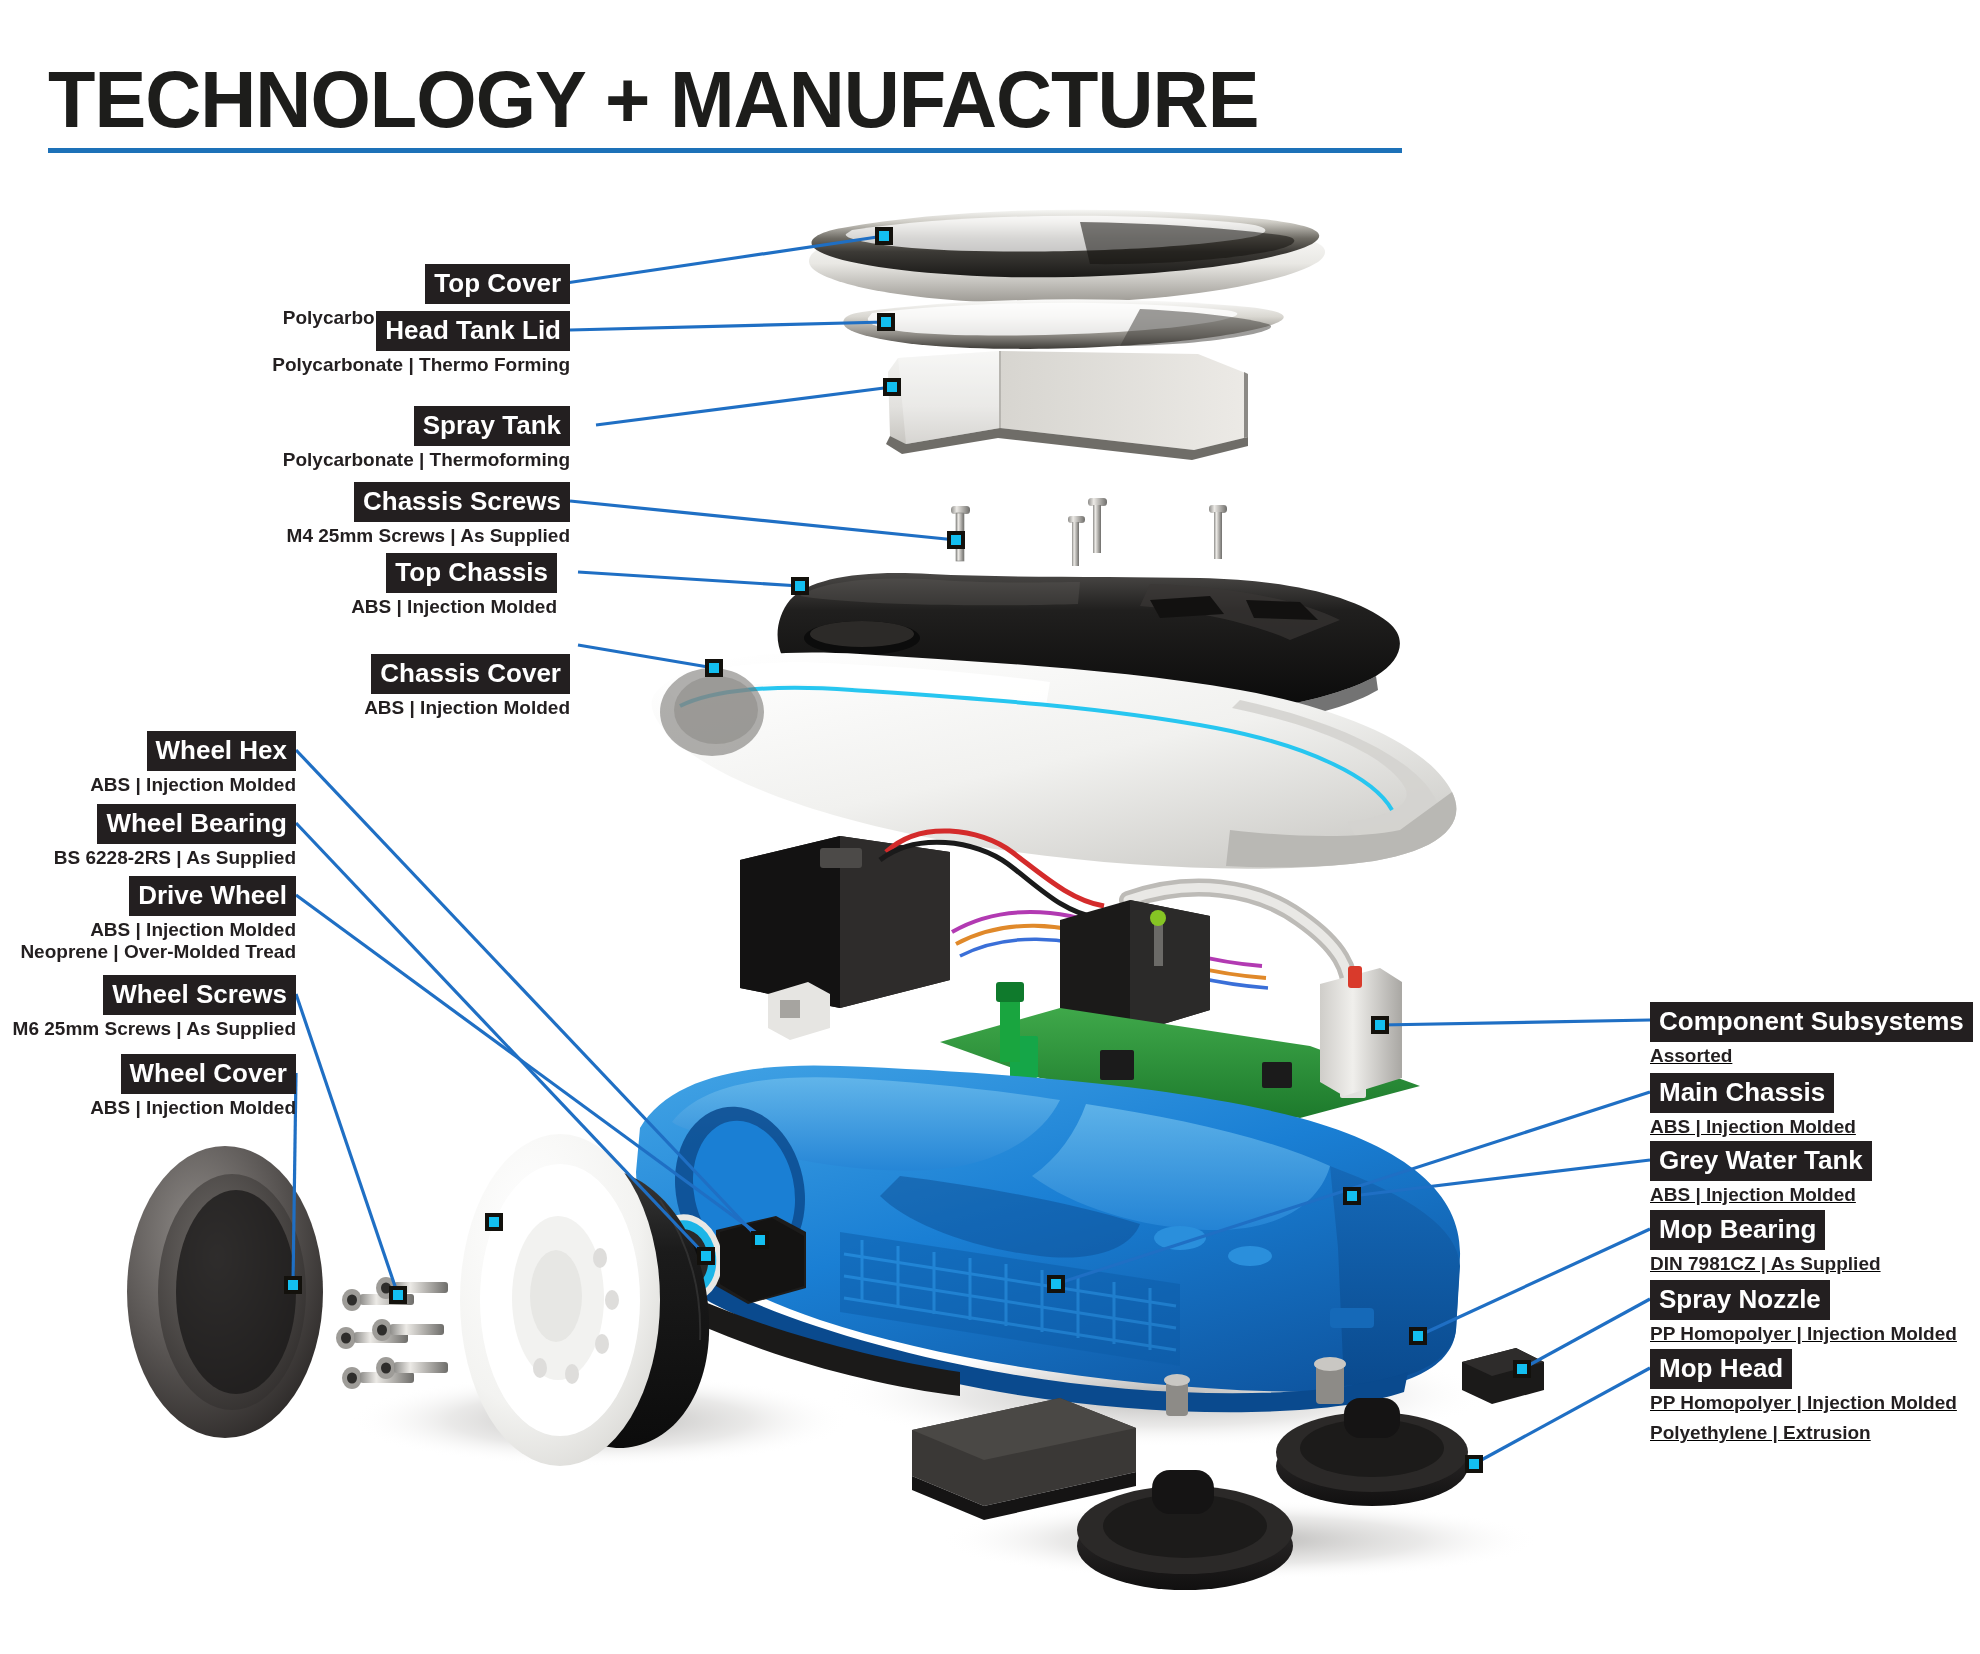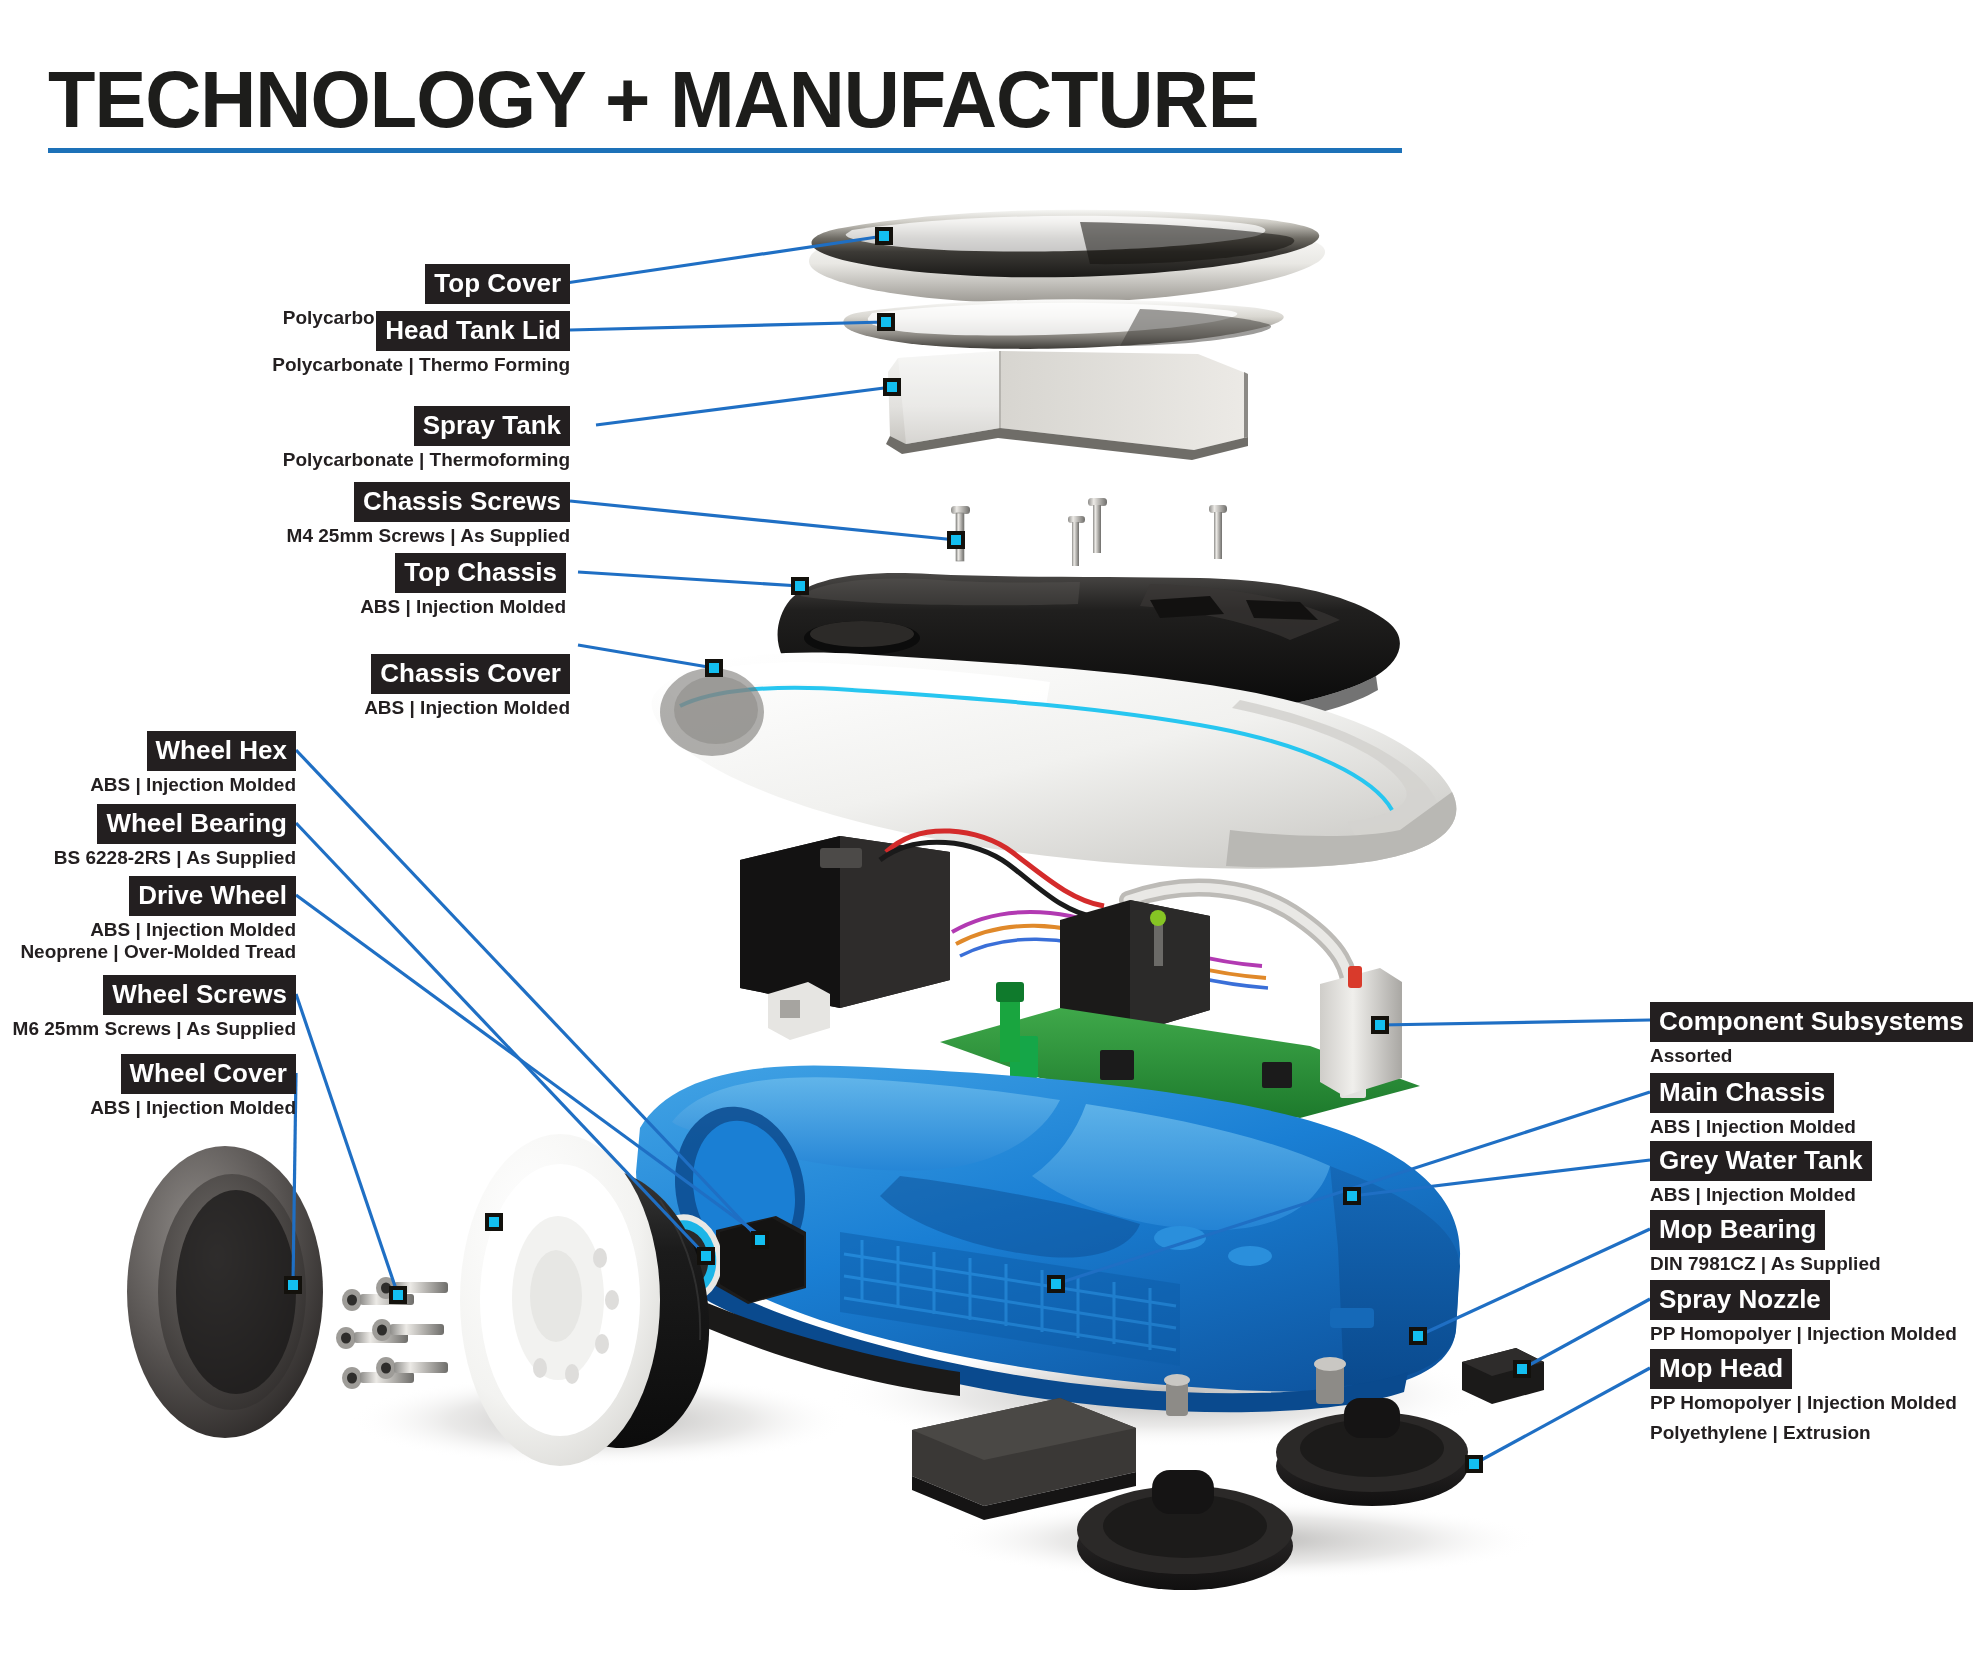--- a/index.html
+++ b/index.html
@@ -51,21 +51,21 @@
   .callout .sub {
     font-family: "Liberation Sans", sans-serif;
     font-weight: 700;
     font-size: 19px;
     color: #231f20;
     line-height: 1.18;
     white-space: nowrap;
     margin-top: 3px;
   }
   .callout.right-col { text-align: right; }
-  .callout.left-col  { text-align: left; }
+  .callout.left-col  { text-align: left; text-decoration: underline; }
 
   
   svg.layer {
     position: absolute; left: 0; top: 0;
     width: 1980px; height: 1654px;
     pointer-events: none;
   }
   svg.art { z-index: 1; }
   svg.lines { z-index: 3; }
   .callout { z-index: 4; }
@@ -567,21 +567,21 @@
   <div class="callout right-col" style="left:200px; top:406px; width:370px;">
     <div class="tag">Spray Tank</div>
     <div class="sub">Polycarbonate | Thermoforming</div>
   </div>
 
   <div class="callout right-col" style="left:200px; top:482px; width:370px;">
     <div class="tag">Chassis Screws</div>
     <div class="sub">M4 25mm Screws | As Supplied</div>
   </div>
 
-  <div class="callout right-col" style="left:196px; top:553px; width:370px;">
+  <div class="callout right-col" style="left:187px; top:553px; width:370px;">
     <div class="tag">Top Chassis</div>
     <div class="sub">ABS | Injection Molded</div>
   </div>
 
   <div class="callout right-col" style="left:200px; top:626px; width:370px;margin-top:28px;">
     <div class="tag">Chassis Cover</div>
     <div class="sub">ABS | Injection Molded</div>
   </div>
 
   <div class="callout right-col" style="left:0px; top:731px; width:296px;">

